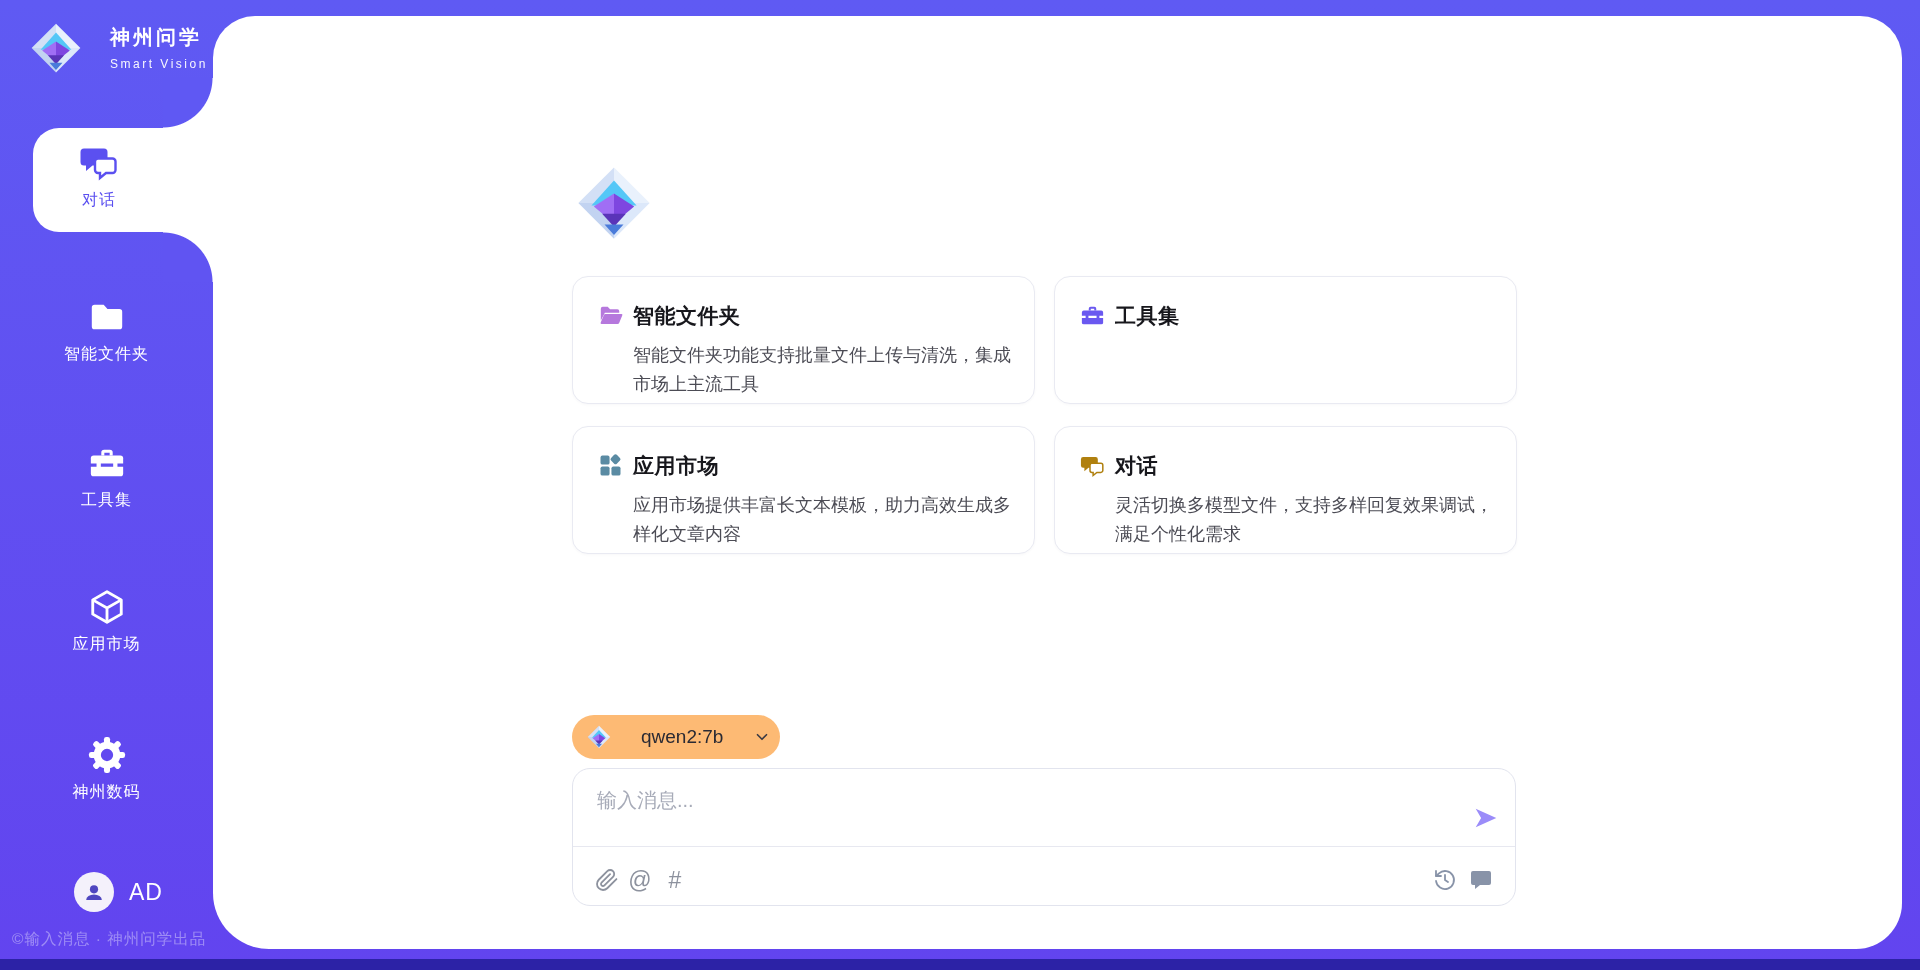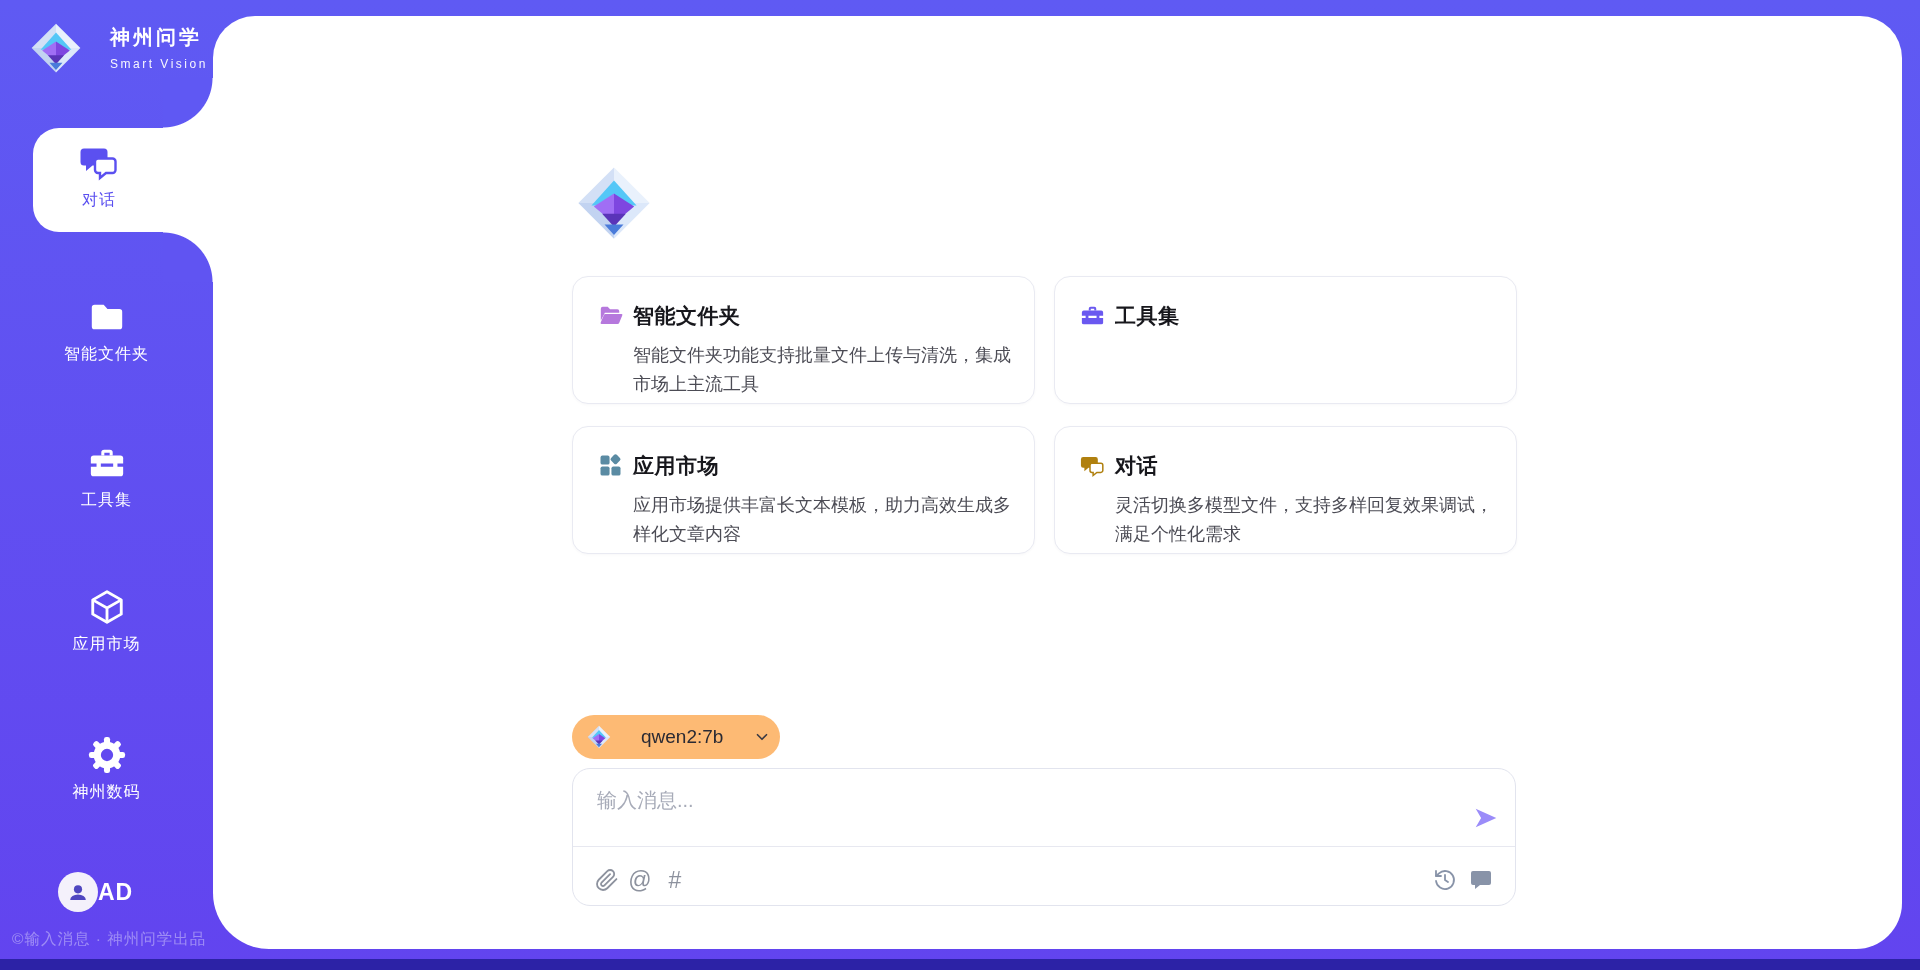--- a/index.html
+++ b/index.html
@@ -21,21 +21,21 @@
   .scoop.top{top:78px;background:radial-gradient(50px at 0 0,#5f58f3 49px,#ffffff 50px);}
   .scoop.bottom{top:232px;background:radial-gradient(50px at 0 100%,#6054f2 49px,#ffffff 50px);}
 
   .nav-item{left:0;width:213px;display:flex;flex-direction:column;align-items:center;cursor:pointer;}
   .nav-item .nicon{width:38px;height:38px;color:#fff;}
   .nav-item .nlabel{margin-top:8px;font-size:16px;color:#fff;letter-spacing:1px;}
   .nav-item.active{left:33px;width:132px;}
   .nav-item.active .nicon{width:40px;height:40px;color:#5b50f0;}
   .nav-item.active .nlabel{color:#5b50f0;}
 
-  .user-row{left:58px;top:872px;display:flex;align-items:center;cursor:pointer;font-weight:bold;}
+  .user-row{left:74px;top:872px;display:flex;align-items:center;gap:15px;cursor:pointer;}
   .avatar{width:40px;height:40px;border-radius:50%;background:#f4f1fb;display:flex;align-items:center;justify-content:center;}
   .avatar svg{width:24px;height:24px;color:#4f46c0;}
   .user-initials{color:#fff;font-size:23px;letter-spacing:1px;}
   .side-footer{left:12px;top:929px;font-size:15.5px;color:rgba(255,255,255,0.38);letter-spacing:1px;}
 
   
   .panel{left:213px;top:16px;width:1689px;height:933px;background:#fff;border-radius:42px 42px 46px 56px;}
 
   .greet-logo{left:363px;top:149px;width:76px;height:76px;}
   .greet-text{left:458px;top:167px;font-size:34px;font-weight:700;color:#101014;letter-spacing:1px;}

